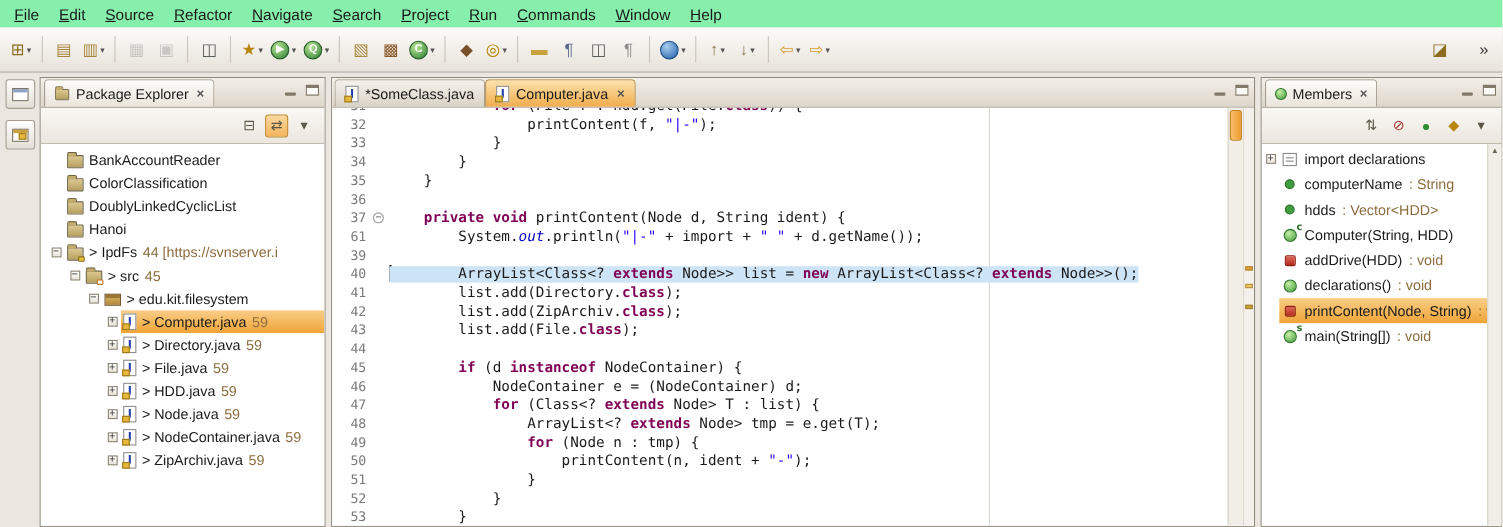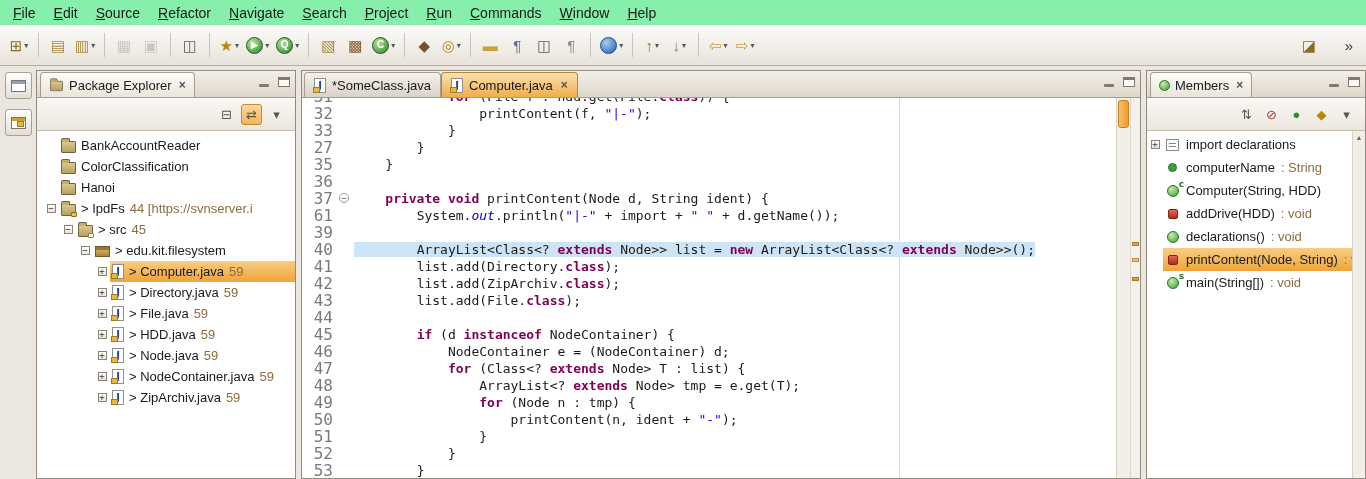--- a/index.html
+++ b/index.html
@@ -86,21 +86,21 @@
   .etabbar{height:27px;flex:none;display:flex;align-items:flex-end;background:linear-gradient(#f3efe9,#ddd6ca);
            border-bottom:1px solid #a59d8f;padding-left:2px;position:relative}
   .etab{height:25px;display:flex;align-items:center;gap:6px;padding:0 9px;border:1px solid #a59d8f;border-bottom:none;
         border-radius:4px 4px 0 0;background:linear-gradient(#f5f1eb,#d9d2c6);white-space:nowrap}
   .etab.active{background:linear-gradient(#fce2ae,#f1ad4c);border-color:#b5853a}
   .editor-body{flex:1;position:relative;overflow:hidden;background:#fff}
   .print-margin{position:absolute;left:597px;top:0;bottom:0;width:1px;background:#ded9d0}
   .code-wrap{position:absolute;left:0;top:0;right:26px;bottom:0;overflow:hidden}
   #code-lines{margin-top:-10px;font:13px/17px "DejaVu Sans Mono",monospace}
   .crow{display:flex;height:17px}
-  .lnum{width:36px;flex:none;text-align:right;padding-right:5px;color:#7a7a7a;font-size:16px;line-height:17px}
+  .lnum{width:36px;flex:none;text-align:right;padding-right:5px;color:#7a7a7a;font-size:12px;line-height:17px}
   .fold{width:14px;flex:none;position:relative}
   .foldm{position:absolute;top:3px;left:1px;width:10px;height:10px;border:1px solid #9a9a9a;border-radius:50%;
          background:#fff;color:#555;font-size:9px;line-height:8px;text-align:center}
   .ctext{flex:1;white-space:pre;padding-left:2px;overflow:hidden}
   .selbg{background:#cde4f6}
   .caret{display:inline-block;width:2px;height:15px;background:#000;vertical-align:-3px;margin-right:-2px}
   .c-k{color:#7f0055;font-weight:bold}
   .c-s{color:#2a00ff}
   .c-f{color:#0000c0;font-style:italic}
   .vscroll{position:absolute;right:10px;top:0;bottom:0;width:14px;background:#f1ede7;border-left:1px solid #d8d2c8}
@@ -289,20 +289,27 @@
             <span class="texp"></span>
             <span class="twrap">
               <span class="ic icf"></span>
               <span class="tlabel">ColorClassification</span>
             </span>
           </div>
           <div class="trow" style="padding-left:6px">
             <span class="texp"></span>
             <span class="twrap">
               <span class="ic icf"></span>
+              <span class="tlabel">DoublyLinkedCyclicList</span>
+            </span>
+          </div>
+          <div class="trow" style="padding-left:6px">
+            <span class="texp"></span>
+            <span class="twrap">
+              <span class="ic icf"></span>
               <span class="tlabel">Hanoi</span>
             </span>
           </div>
           <div class="trow" style="padding-left:6px">
             <span class="texp">
               <span class="expd">−</span>
             </span>
             <span class="twrap">
               <span class="ic icf">
                 <i class="dec dec-gold"></i>
@@ -438,21 +445,21 @@
                 <span class="lnum">32</span>
                 <span class="fold"></span>
                 <span class="ctext"><span class="">                <span class="c-p">printContent(f, </span><span class="c-s">"|-"</span><span class="c-p">);</span></span></span>
               </div>
               <div class="crow">
                 <span class="lnum">33</span>
                 <span class="fold"></span>
                 <span class="ctext"><span class="">            <span class="c-p">}</span></span></span>
               </div>
               <div class="crow">
-                <span class="lnum">27</span>
+                <span class="lnum">34</span>
                 <span class="fold"></span>
                 <span class="ctext"><span class="">        <span class="c-p">}</span></span></span>
               </div>
               <div class="crow">
                 <span class="lnum">35</span>
                 <span class="fold"></span>
                 <span class="ctext"><span class="">    <span class="c-p">}</span></span></span>
               </div>
               <div class="crow">
                 <span class="lnum">36</span>
@@ -600,20 +607,30 @@
                   <span class="mi-field"></span>
                 </span>
                 <span class="mlabel">computerName</span>
                 <span class="mtype"> : String</span>
               </span>
             </div>
             <div class="mrow">
               <span class="mexp"></span>
               <span class="msel">
                 <span class="mico">
+                  <span class="mi-field"></span>
+                </span>
+                <span class="mlabel">hdds</span>
+                <span class="mtype"> : Vector&lt;HDD&gt;</span>
+              </span>
+            </div>
+            <div class="mrow">
+              <span class="mexp"></span>
+              <span class="msel">
+                <span class="mico">
                   <span class="mi-pub"></span>
                   <span class="mdec">c</span>
                 </span>
                 <span class="mlabel">Computer(String, HDD)</span>
               </span>
             </div>
             <div class="mrow">
               <span class="mexp"></span>
               <span class="msel">
                 <span class="mico">

